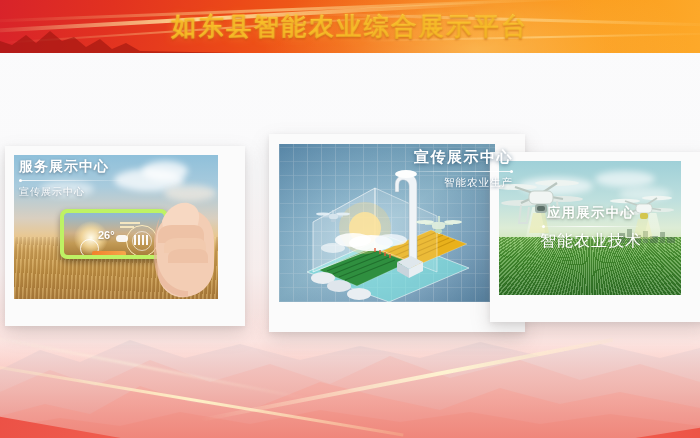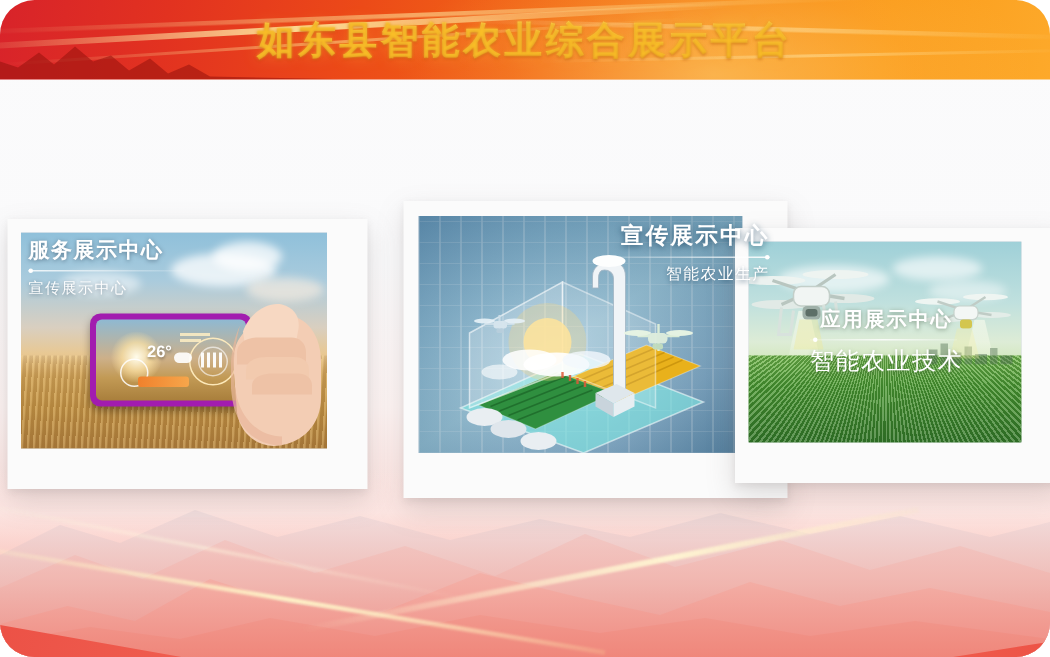--- a/index.html
+++ b/index.html
@@ -2,21 +2,21 @@
 <html><head>
 <meta charset="utf-8">
 <style>
   html,body{margin:0;padding:0;}
   body{
     width:700px;height:438px;
     font-family:"Liberation Sans","DejaVu Sans",sans-serif;
     overflow:hidden;
     background:#ffffff;
   }
-  .stage{position:relative;width:700px;height:438px;overflow:hidden;background:#fdfdfd;border-radius:23px;}
+  .stage{position:relative;width:700px;height:438px;overflow:hidden;background:#fdfdfd;}
 
   
   .bg-base{position:absolute;inset:0;
     background:linear-gradient(180deg,#fbfbfc 0%,#fafafb 40%,#fdf4f3 62%,#fbe0dd 78%,#f7c3bd 88%,#f2a39b 95%,#ef8d83 100%);}
   .bg-haze{position:absolute;left:0;right:0;top:300px;height:138px;
     background:linear-gradient(180deg,rgba(255,255,255,0) 0%,rgba(255,236,232,.45) 30%,rgba(250,190,180,.55) 65%,rgba(244,140,128,.55) 100%);}
 
   
   .mtn{position:absolute;left:0;width:700px;}
   .mtn svg{display:block;width:700px;}
@@ -101,22 +101,22 @@
   .cl1{left:100px;top:14px;width:70px;height:22px;}
   .cl2{left:128px;top:6px;width:46px;height:20px;}
   .cl3{left:26px;top:26px;width:54px;height:16px;background:rgba(255,255,255,.5);}
   .cl4{left:150px;top:30px;width:52px;height:16px;background:rgba(255,240,225,.6);}
   .sun-l{position:absolute;left:52px;top:52px;width:70px;height:70px;border-radius:50%;
     background:radial-gradient(circle,rgba(255,248,220,.95) 0%,rgba(255,225,160,.55) 38%,rgba(255,205,130,0) 70%);}
   .wheat{position:absolute;left:0;right:0;bottom:0;height:62px;
     background:linear-gradient(180deg,rgba(198,152,74,0) 0%,#c79a52 25%,#bb8c42 55%,#a9793a 100%);}
   .wheat:after{content:"";position:absolute;inset:0;
     background:repeating-linear-gradient(94deg,rgba(255,225,160,.30) 0px,rgba(255,225,160,.30) 1px,rgba(120,85,35,.12) 2px,rgba(120,85,35,.12) 4px);}
-  .phone{position:absolute;left:46px;top:54px;width:108px;height:62px;border-radius:7px;
-    background:#a21caf;box-shadow:0 3px 6px rgba(0,0,0,.35);}
+  .phone{position:absolute;left:46px;top:54px;width:108px;height:50px;border-radius:7px;
+    background:#bef264;box-shadow:0 3px 6px rgba(0,0,0,.35);}
   .phone-scr{position:absolute;left:4px;top:4px;right:4px;bottom:4px;border-radius:4px;overflow:hidden;
     background:linear-gradient(180deg,#8fb9d2 0%,#cdb089 48%,#c29a55 72%,#a97f3c 100%);}
   .phone-sun{position:absolute;left:10px;top:8px;width:34px;height:34px;border-radius:50%;
     background:radial-gradient(circle,rgba(255,252,235,1) 0%,rgba(255,228,165,.7) 40%,rgba(255,210,140,0) 72%);}
   .hud{position:absolute;border:1.5px solid rgba(255,228,170,.9);border-radius:50%;}
   .hud-a{left:62px;top:12px;width:30px;height:30px;border-color:rgba(255,236,190,.95);}
   .hud-a:after{content:"";position:absolute;left:5px;top:5px;right:5px;bottom:5px;border-radius:50%;
     border:1px solid rgba(255,255,255,.6);}
   .hud-b{left:16px;top:26px;width:17px;height:17px;border-color:rgba(255,255,255,.85);}
   .hud-bars{position:absolute;left:70px;top:22px;width:14px;height:10px;

